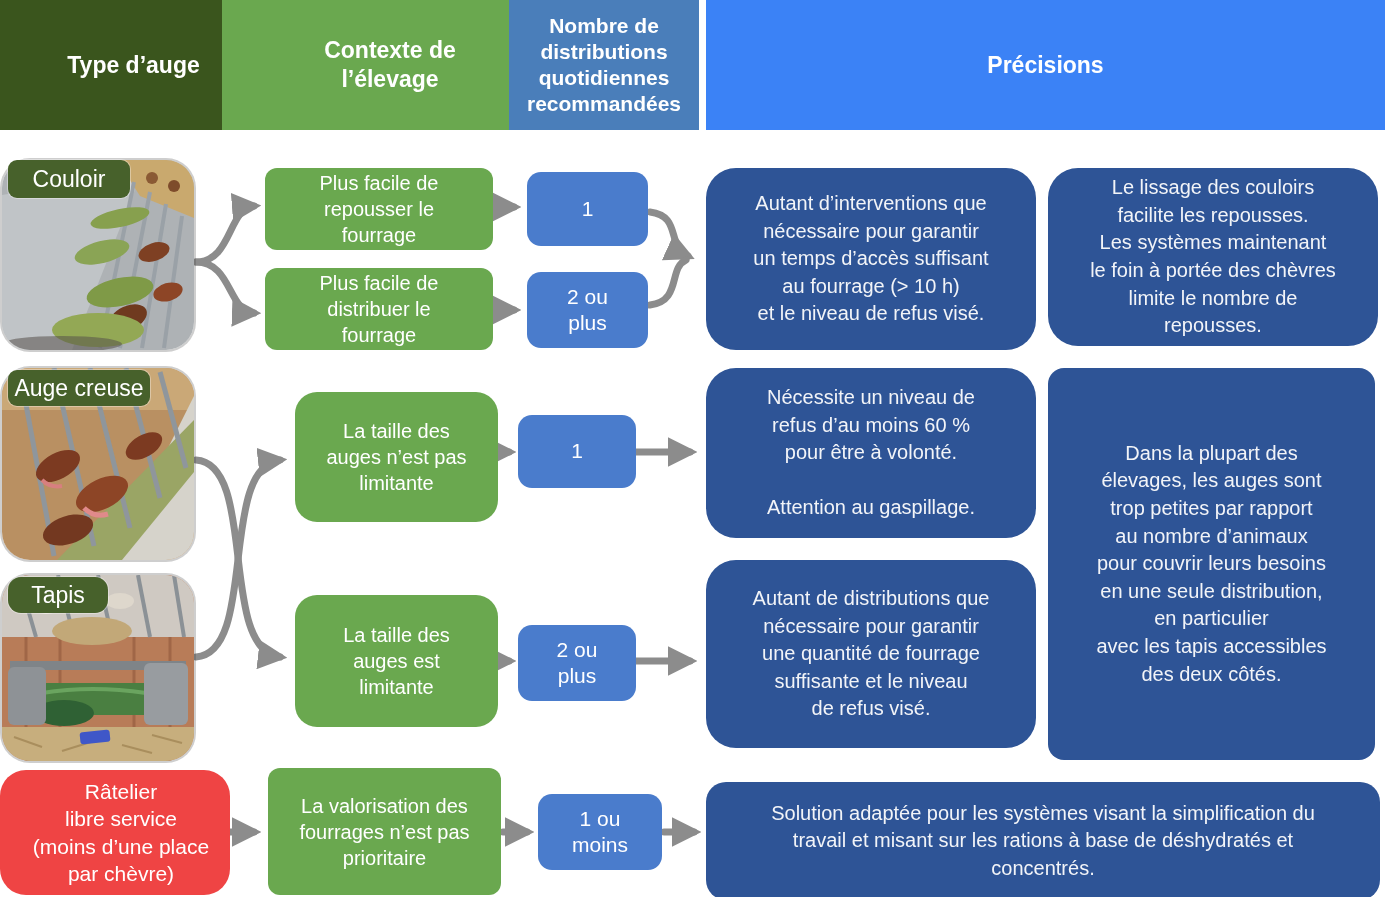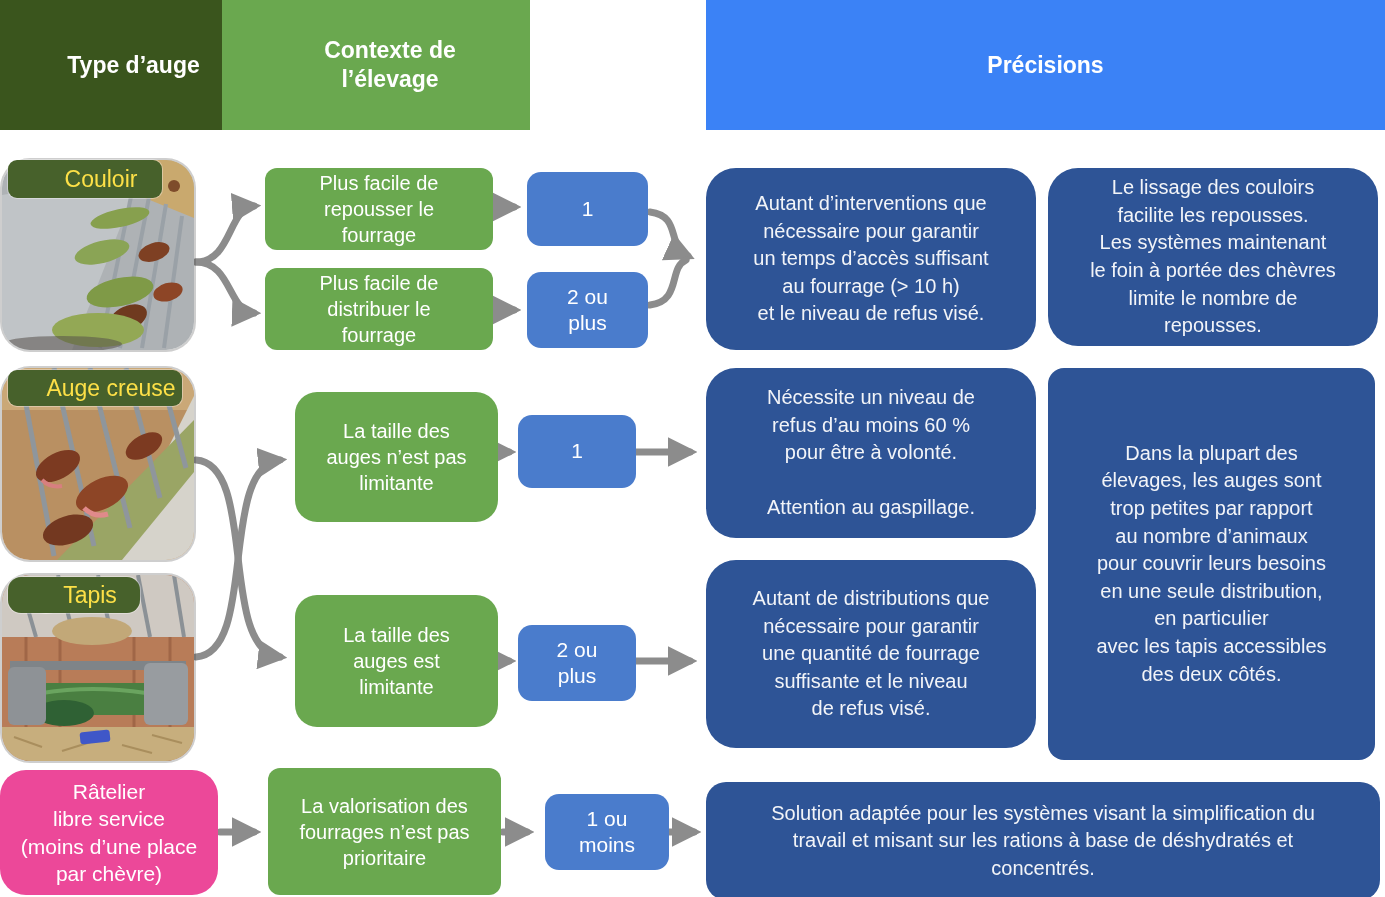--- a/index.html
+++ b/index.html
@@ -25,33 +25,33 @@
     position:absolute;background:#4a7ccc;color:#ffffff;border-radius:14px;
     display:flex;align-items:center;justify-content:center;text-align:center;
     white-space:pre-line;font-size:21px;line-height:1.25;z-index:2;
   }
   .pbox{
     position:absolute;background:#2e5496;color:#f2f4f8;
     display:flex;align-items:center;justify-content:center;text-align:center;
     white-space:pre-line;font-size:20px;line-height:1.38;z-index:2;
   }
   .dgbox{
-    position:absolute;background:#ec4899;color:#ffffff;
-    display:flex;align-items:center;justify-content:center;text-align:center;
-    white-space:pre-line;font-size:21px;line-height:1.3;z-index:2;
+    position:absolute;background:#ef4444;color:#ffffff;
+    display:flex;align-items:center;justify-content:center;text-align:center;
+    white-space:pre-line;font-size:21px;line-height:1.3;z-index:2;padding-left:12px;
   }
   .photo{
     position:absolute;border-radius:28px;overflow:hidden;z-index:2;
     box-shadow:0 0 0 2px rgba(60,60,60,0.25);
   }
   .photo svg{display:block;width:100%;height:100%;}
   .chip{
-    position:absolute;background:#47612b;color:#fde047;border-radius:9px;
-    display:flex;align-items:center;justify-content:center;text-align:center;
-    font-size:23px;z-index:3;box-shadow:0 0 0 1px rgba(255,255,255,0.35);padding-left:32px;
+    position:absolute;background:#47612b;color:#ffffff;border-radius:9px;
+    display:flex;align-items:center;justify-content:center;text-align:center;
+    font-size:23px;z-index:3;box-shadow:0 0 0 1px rgba(255,255,255,0.35);
   }
   #arrows{position:absolute;left:0;top:0;z-index:1;}
 </style>
 </head>
 <body>
 
 <div class="canvas">
 
   <svg id="arrows" width="1385" height="897" viewBox="0 0 1385 897">
     <defs>
@@ -74,20 +74,24 @@
       <path d="M636 661 H690" marker-end="url(#ah)"></path>
       <path d="M220 832 H254" marker-end="url(#ah)"></path>
       <path d="M503 832 H527" marker-end="url(#ah)"></path>
       <path d="M664 832 H694" marker-end="url(#ah)"></path>
     </g>
   </svg>
 
   <div class="hdr hdr-dgreen" style="left:0;width:215px;font-size:23px;">Type d’auge</div>
   <div class="hdr hdr-green" style="left:222px;width:280px;font-size:23px;">Contexte de
 l’élevage</div>
+  <div class="hdr hdr-blue" style="left:509px;width:190px;font-size:21px;">Nombre de
+distributions
+quotidiennes
+recommandées</div>
   <div class="hdr hdr-dblue" style="left:706px;width:679px;font-size:23px;">Précisions</div>
 
   <div class="photo" style="left:2px;top:160px;width:192px;height:190px;">
     <svg viewBox="0 0 192 190" preserveAspectRatio="none">
       <rect width="192" height="190" fill="#aeb2b5"></rect>
       <polygon points="0,35 140,12 70,190 0,190" fill="#c0c4c7"></polygon>
       <polygon points="115,0 192,0 192,58 138,36" fill="#c9a96e"></polygon>
       <circle cx="150" cy="18" r="6" fill="#8a5a34"></circle>
       <circle cx="172" cy="26" r="6" fill="#7e4c2b"></circle>
       <g stroke="#9aa1a7" stroke-width="4">
@@ -224,19 +228,19 @@
 suffisante et le niveau
 de refus visé.</div>
 
   <div class="dgbox" style="left:0px;top:770px;width:218px;height:125px;border-radius:26px;">Râtelier
 libre service
 (moins d’une place
 par chèvre)</div>
   <div class="gbox" style="left:268px;top:768px;width:233px;height:127px;border-radius:12px;">La valorisation des
 fourrages n’est pas
 prioritaire</div>
-  <div class="bbox" style="left:538px;top:794px;width:124px;height:76px;margin-left:7px;">1 ou
+  <div class="bbox" style="left:538px;top:794px;width:124px;height:76px;">1 ou
 moins</div>
   <div class="pbox" style="left:706px;top:782px;width:674px;height:118px;border-radius:20px;">Solution adaptée pour les systèmes visant la simplification du
 travail et misant sur les rations à base de déshydratés et
 concentrés.</div>
 
 </div>
 
 </body></html>

